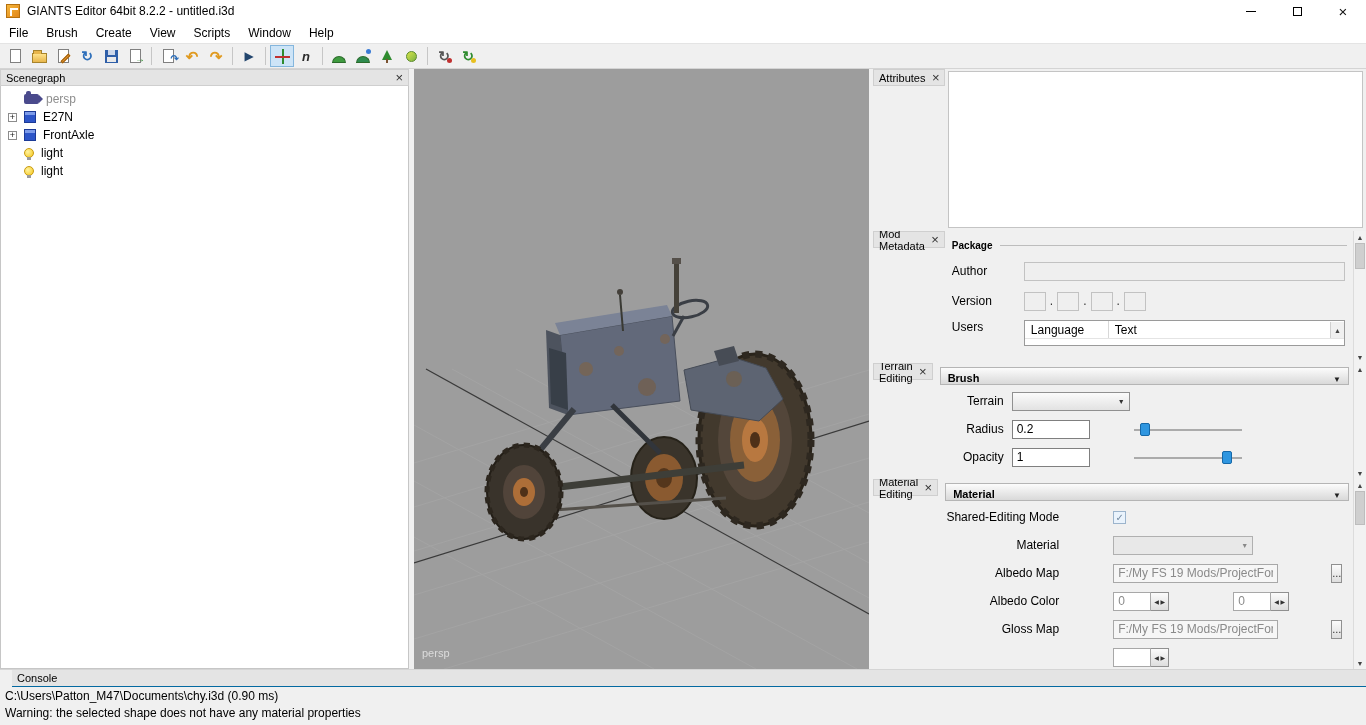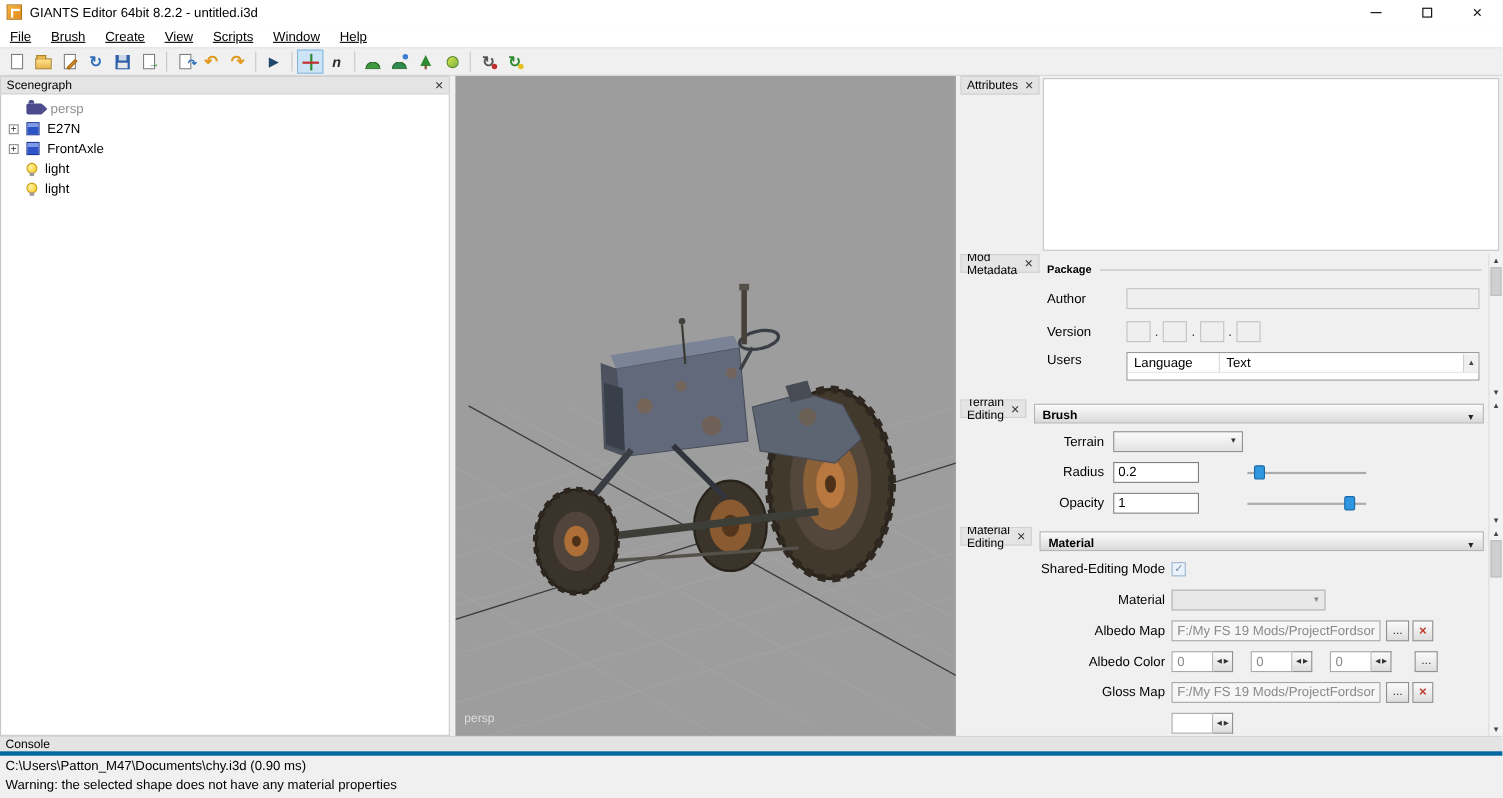--- a/index.html
+++ b/index.html
@@ -14,21 +14,21 @@
   .app-icon::after { content:""; position:absolute; left:3px; top:3px; width:6px; height:6px;
                      border:2px solid #fff; border-right:none; border-bottom:none; }
   .title-text { font-size:12px; }
   .win-controls { margin-left:auto; display:flex; height:22px; }
   .win-btn { width:46px; display:flex; align-items:center; justify-content:center; font-size:15px; color:#111; }
   .min-glyph { width:10px; height:1px; background:#000; display:block; }
   .max-glyph { width:9px; height:9px; border:1px solid #000; display:block; }
 
   
   .menubar { height:21px; background:#ffffff; display:flex; align-items:center; flex:0 0 21px; }
-  .menu-item { padding:0 9px; height:100%; display:flex; align-items:center;text-decoration:underline; }
+  .menu-item { padding:0 9px; height:100%; display:flex; align-items:center; }
 
   
   .toolbar { height:26px; background:#f0f0f0; border-top:1px solid #e4e4e4; border-bottom:1px solid #d4d4d4;
              display:flex; align-items:center; padding-left:3px; flex:0 0 26px; }
   .tbtn { width:24px; height:22px; display:flex; align-items:center; justify-content:center;
           border:1px solid transparent; background:transparent; position:relative; }
   .tbtn.selected { background:#cde4f7; border-color:#84b6dd; }
   .tsep { width:1px; height:18px; background:#c6c6c6; margin:0 4px; }
   .ico { position:relative; width:16px; height:16px; display:flex; align-items:center; justify-content:center; }
   .ic-page { width:11px; height:14px; background:#fff; border:1px solid #808080; display:block; }
@@ -149,42 +149,42 @@
   .combo-value { flex:1; }
   .combo-caret { font-size:7px; color:#333; }
   .combo.disabled { width:140px; background:#e8e8e8; border-color:#b0b0b0; }
   .combo.disabled .combo-caret { color:#888; }
   .slider { position:relative; width:108px; height:19px; margin-left:44px; }
   .slider-track { position:absolute; left:0; right:0; top:9px; height:2px; background:#ababab; }
   .slider-thumb { position:absolute; top:3px; width:10px; height:13px; background:#2f96e0;
                   border:1px solid #1668a8; border-radius:2px; }
 
   
-  .mrow { display:flex; align-items:center; height:28px; }
+  .mrow { display:flex; align-items:center; height:28px;gap:48px; }
   .mlabel { width:120px; text-align:right; padding-right:6px; flex:0 0 120px; }
   .chk { width:13px; height:13px; border:1px solid #9cb4cc; background:#eaf3fc; font-size:10px; color:#7389a0;
          display:flex; align-items:center; justify-content:center; }
   .path-input { width:190px; height:19px; border:1px solid #a8a8a8; background:#f6f6f6; color:#8a8a8a;
                 padding:0 4px; font-size:12px; font-family:inherit; }
   .btn { height:19px; border:1px solid #909090; background:linear-gradient(#fbfbfb,#dedede); font-size:11px;
          display:flex; align-items:center; justify-content:center; font-family:inherit; color:#333; }
   .btn.dots { width:21px; margin-left:5px; }
   .btn.clear { width:19px; margin-left:3px; color:#c23b2e; font-weight:bold; font-size:12px; }
   .color-group { display:flex; align-items:center; margin-right:16px; }
   .color-input { width:38px; height:19px; border:1px solid #a8a8a8; background:#fff; color:#8a8a8a;
                  padding:0 4px; font-family:inherit; font-size:12px; }
   .spin { width:18px; height:19px; border:1px solid #909090; border-left:none;
           background:linear-gradient(#fbfbfb,#dedede); font-size:6px; display:flex; align-items:center;
           justify-content:center; color:#333; }
 
   
   .console { height:56px; flex:0 0 56px; display:flex; flex-direction:column; background:#f0f0f0;
              border-top:1px solid #d5d5d5; }
-  .console-header { height:17px; flex:0 0 17px; background:#e4e4e4; border-bottom:4px solid #0369a1;
-                    display:flex; align-items:center; padding:0 5px; font-size:11px; }
+  .console-header { height:17px; flex:0 0 17px; background:#e4e4e4; border-bottom:1px solid #0369a1;
+                    display:flex; align-items:center; padding:0 5px; font-size:11px;margin-left:12px; }
   .console-body { flex:1; padding:1px 5px; }
   .console-line { height:17px; line-height:17px; font-size:12px; white-space:nowrap; }
 </style>
 </head>
 <body>
 
 <div class="app">
 
   <div class="titlebar">
     <span class="app-icon"></span>

